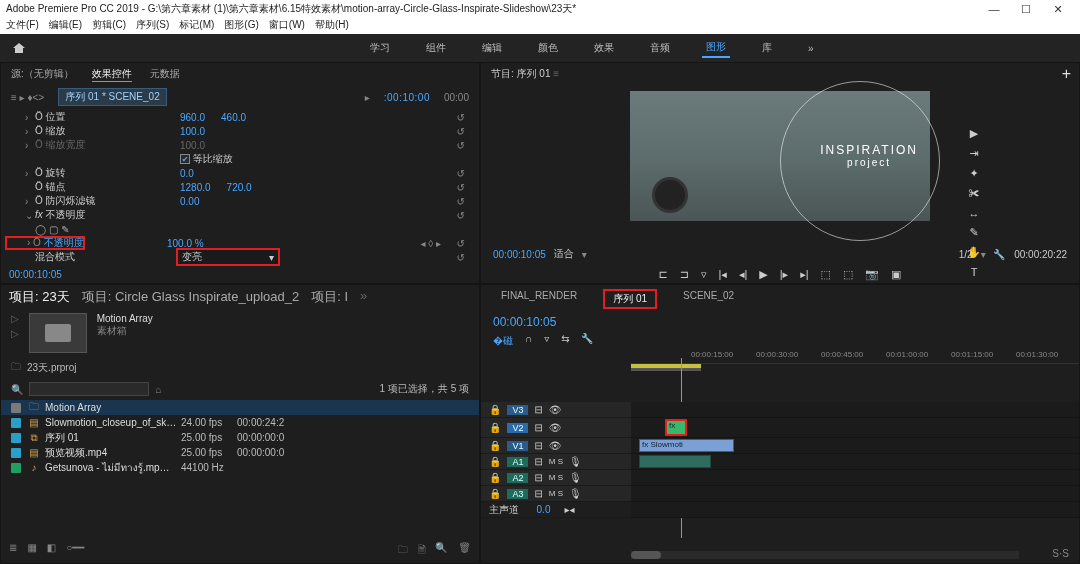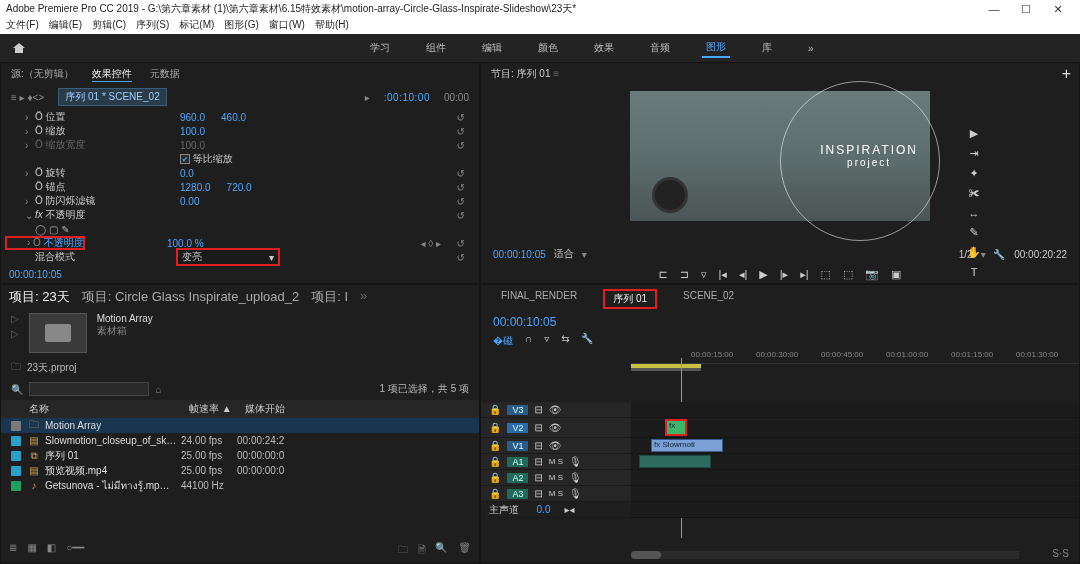--- a/index.html
+++ b/index.html
@@ -295,26 +295,20 @@
     <div class="bin-row">
       <span style="color:#888">🗀</span>
       <span>23天.prproj</span>
     </div>
     <div class="bin-search">
       <span>🔍</span>
       <div class="sbox"></div>
       <span style="color:#888">⌂</span>
       <span class="info">1 项已选择，共 5 项</span>
     </div>
-    <div class="bin-header">
-      <span style="width:18px"></span>
-      <span class="c1">名称</span>
-      <span class="c2">帧速率 ▲</span>
-      <span>媒体开始</span>
-    </div>
     <div class="bin-list" id="bin-list">
         <div class="bin-item sel">
           <span class="chip" style="background:#7a7a7a"></span>
           <span class="icon">🗀</span>
           <span class="nm">Motion Array</span>
           <span class="fr"></span>
           <span class="st"></span>
         </div>
         <div class="bin-item">
           <span class="chip" style="background:#2aa0c8"></span>
@@ -408,21 +402,21 @@
           </div>
         </div>
       <div class="tl-track">
           <div class="hdr">
             <span>🔒</span>
             <span class="lbl">V1</span>
             <span>⊟</span>
             <span>👁</span>
           </div>
           <div class="lane">
-            <div class="clip" style="left:20px;width:72px"><span>fx  Slowmoti</span></div>
+            <div class="clip" style="left:8px;width:95px"><span>fx  Slowmoti</span></div>
           </div>
         </div>
       <div class="tl-track">
           <div class="hdr">
             <span>🔒</span>
             <span class="lbl a">A1</span>
             <span>⊟</span>
             <span style="font-size:8px">M S</span>
             <span>🎙</span>
           </div>

